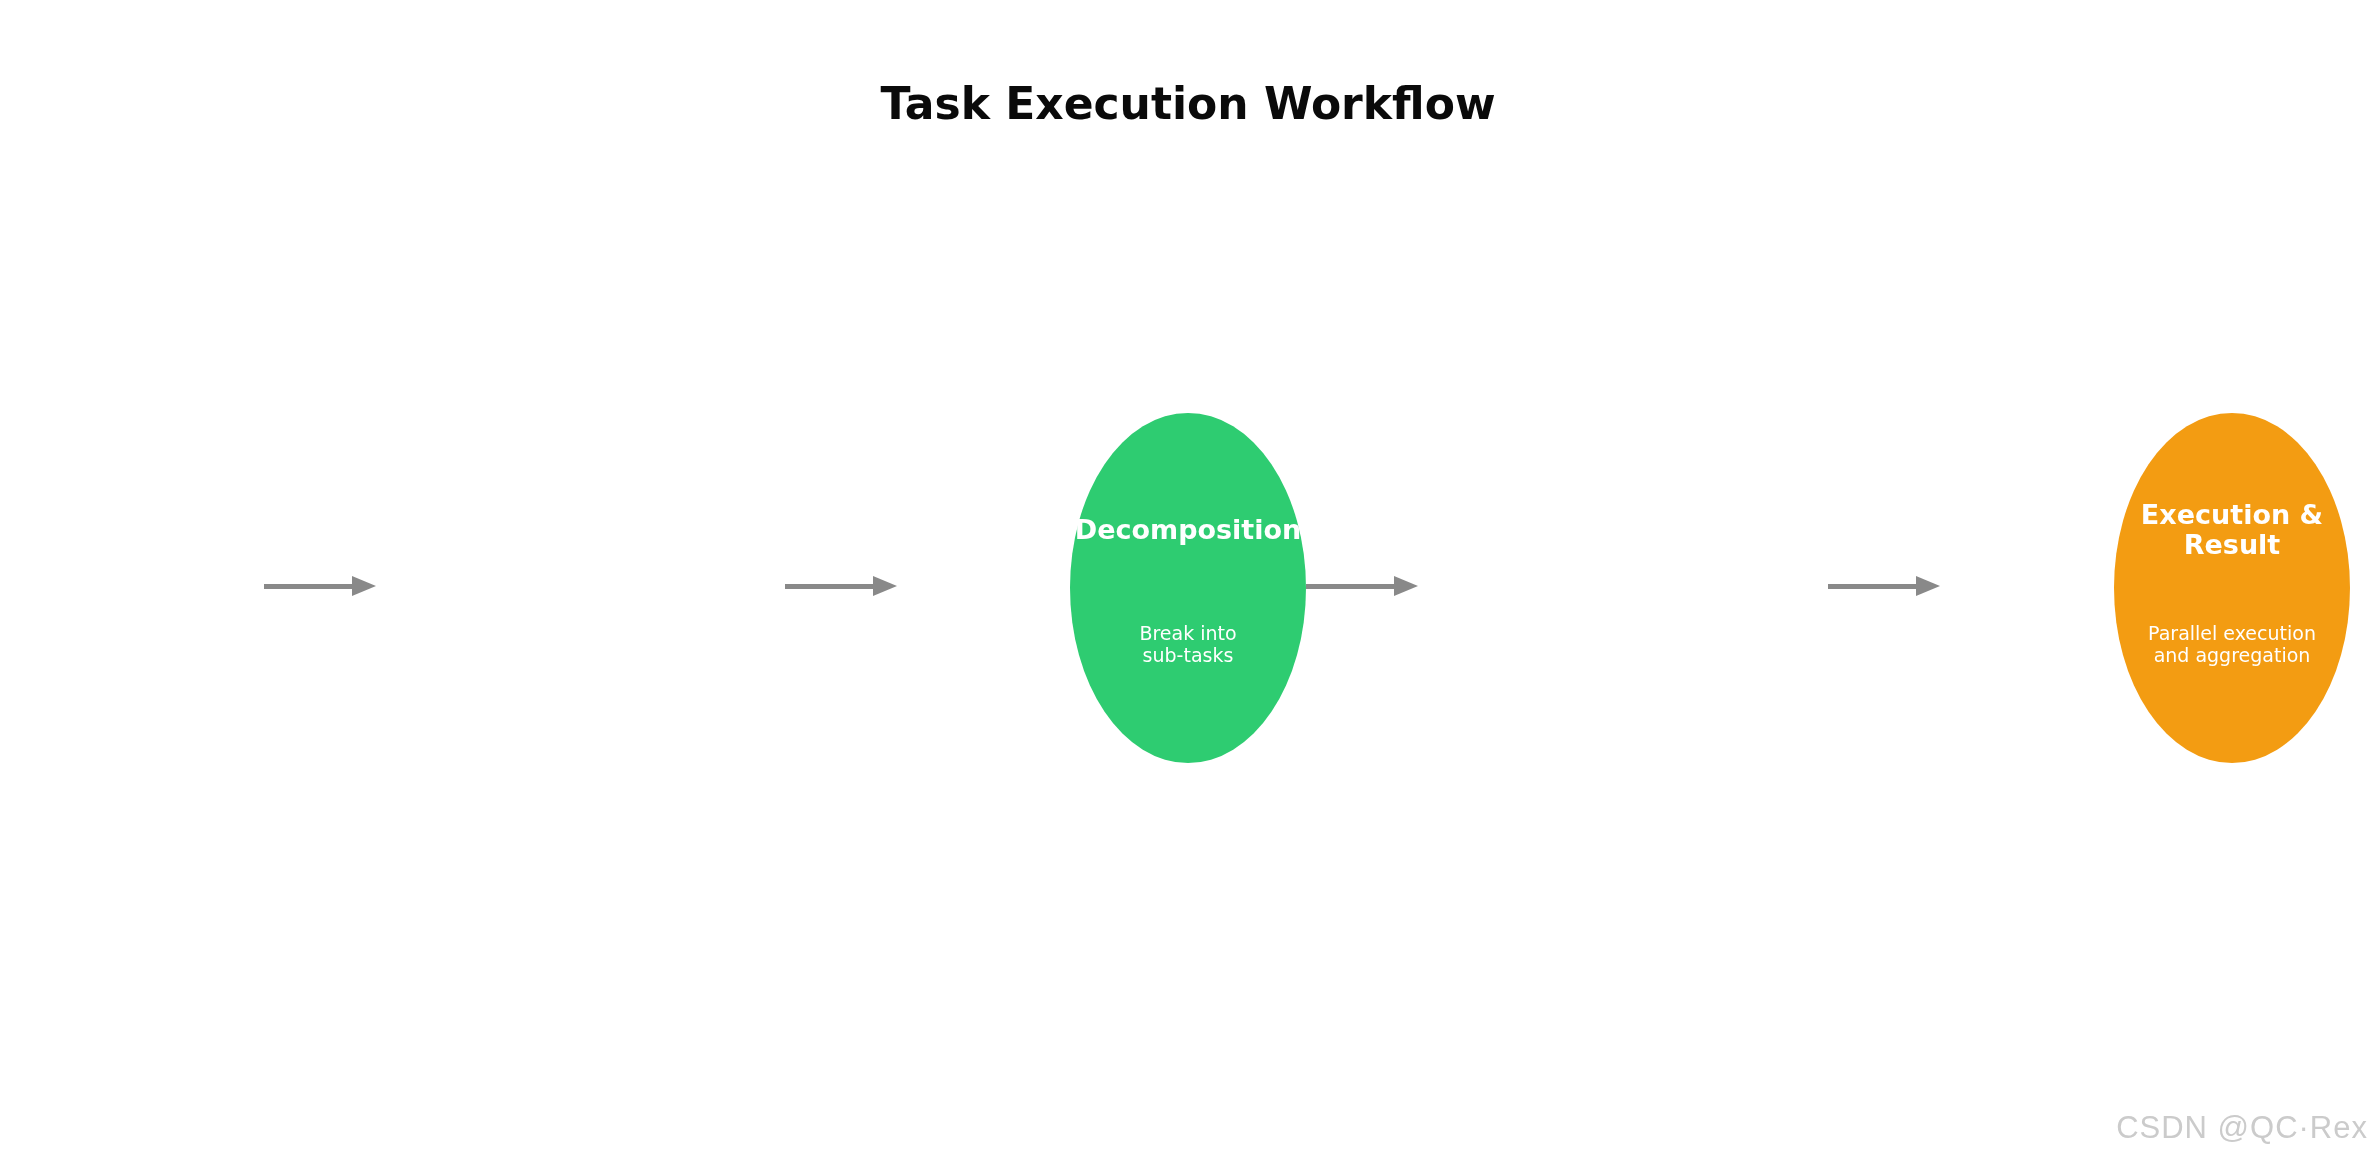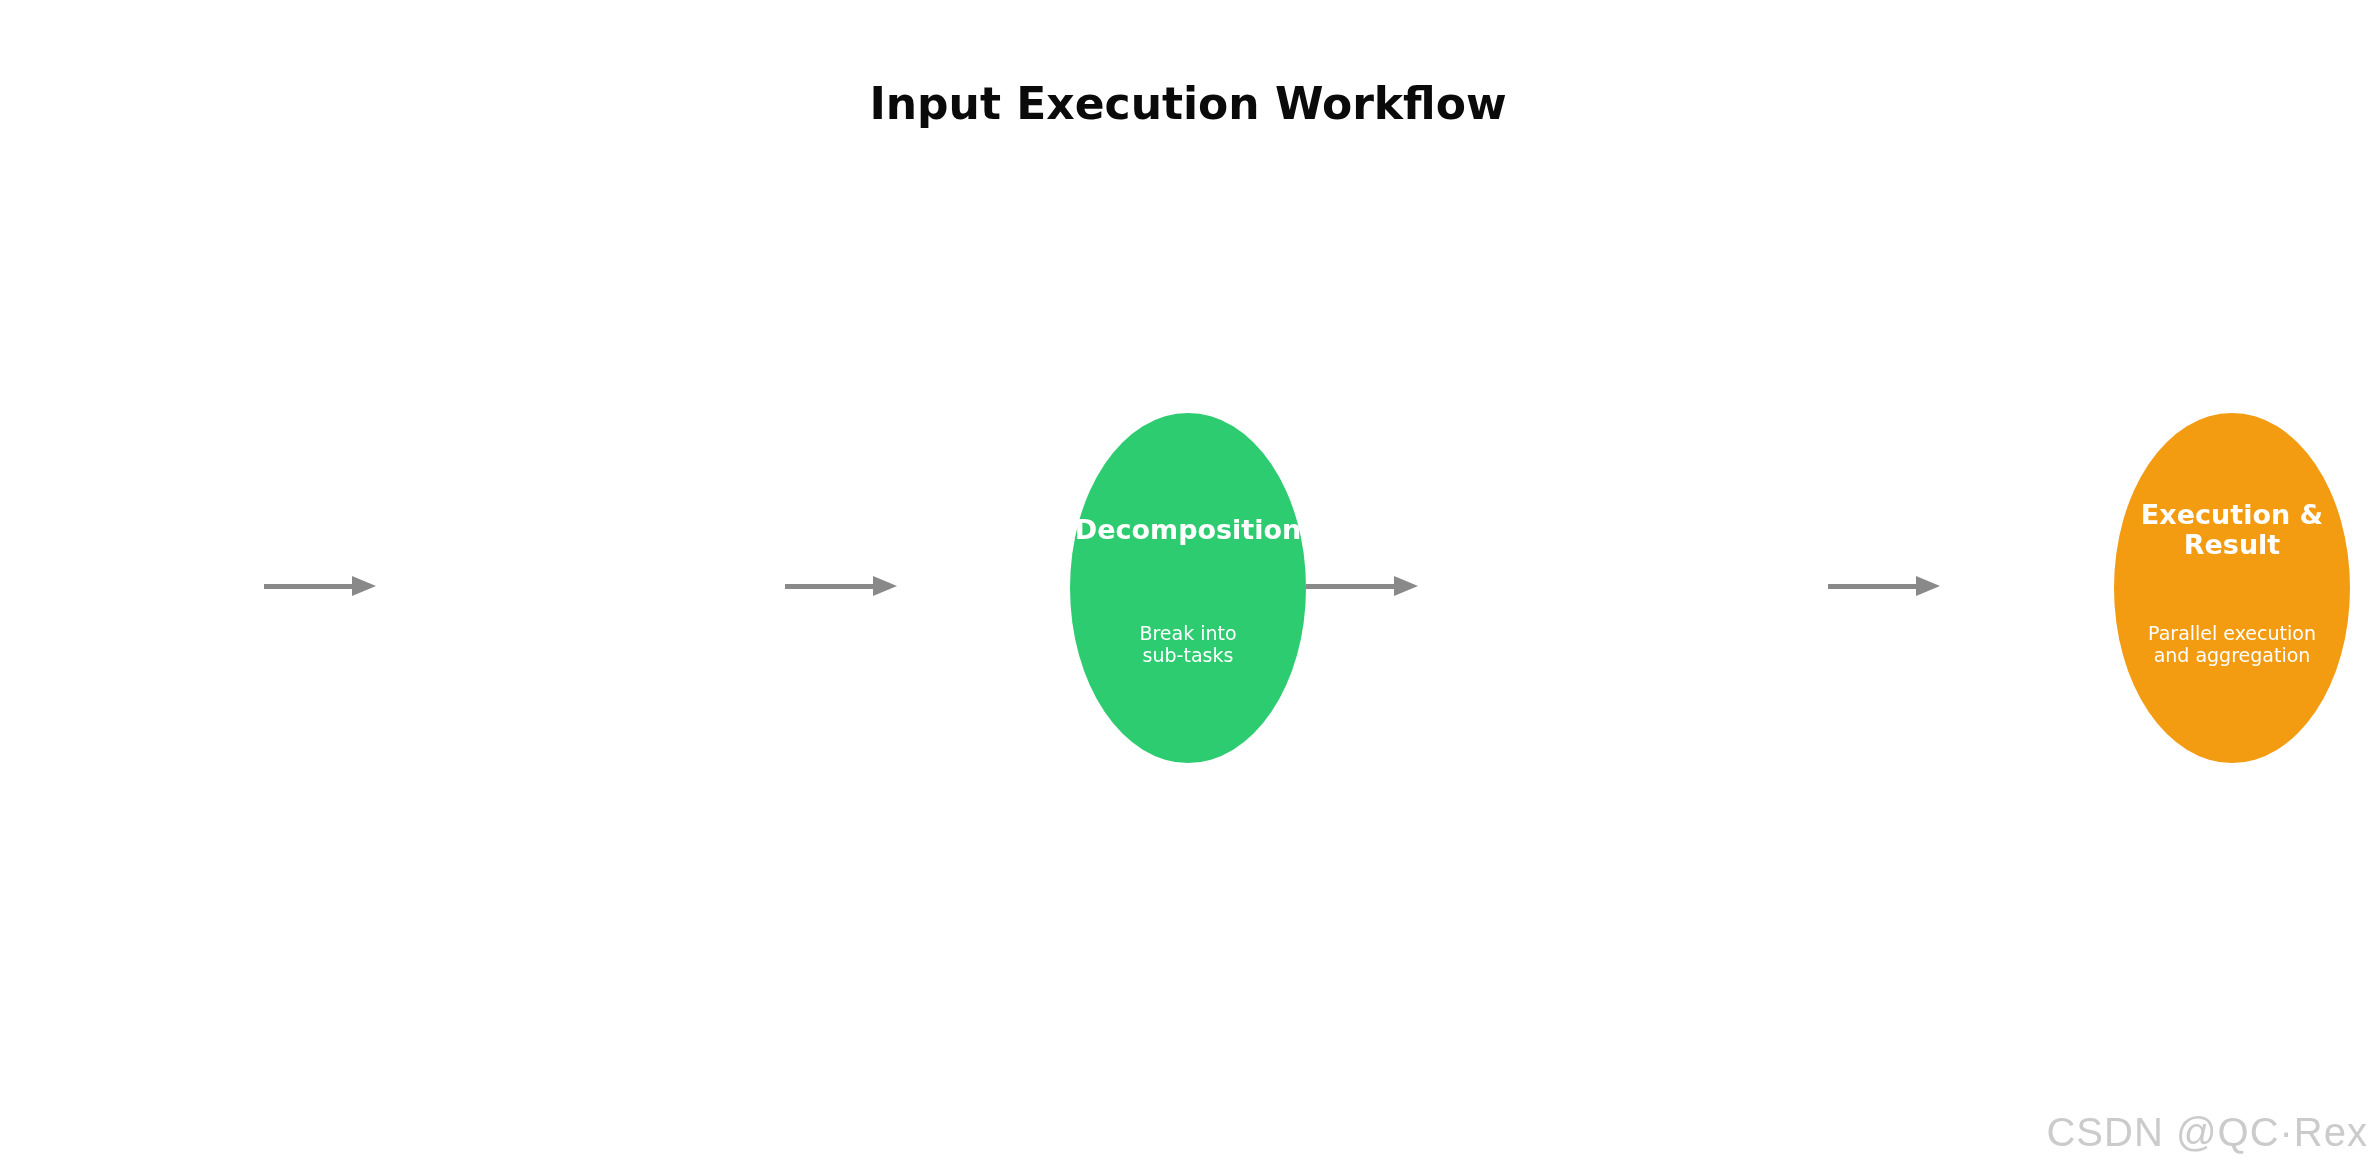--- a/index.html
+++ b/index.html
@@ -86,33 +86,33 @@
     height: 0;
     border-left: 24px solid var(--arrow, #898989);
     border-top: 10.5px solid transparent;
     border-bottom: 10.5px solid transparent;
   }
   .watermark {
     position: absolute;
     right: 8px;
     top: 1110px;
     font-family: "Liberation Sans", sans-serif;
-    font-size: 40px;
+    font-size: 31px;
     font-weight: normal;
     color: var(--watermark, #cbcbcb);
     text-shadow: 1.5px 1.5px 1px rgba(255, 255, 255, 0.95);
     letter-spacing: 1px;
   }
 </style>
 </head>
 <body>
 
 <div class="canvas">
 
-  <h1 class="title">Input Execution Workflow</h1>
+  <h1 class="title">Task Execution Workflow</h1>
 
 
   <div class="arrow" style="left:264px">
     <div class="arrow-line"></div>
     <div class="arrow-head"></div>
   </div>
 
 
   <div class="arrow" style="left:785px">
     <div class="arrow-line"></div>

